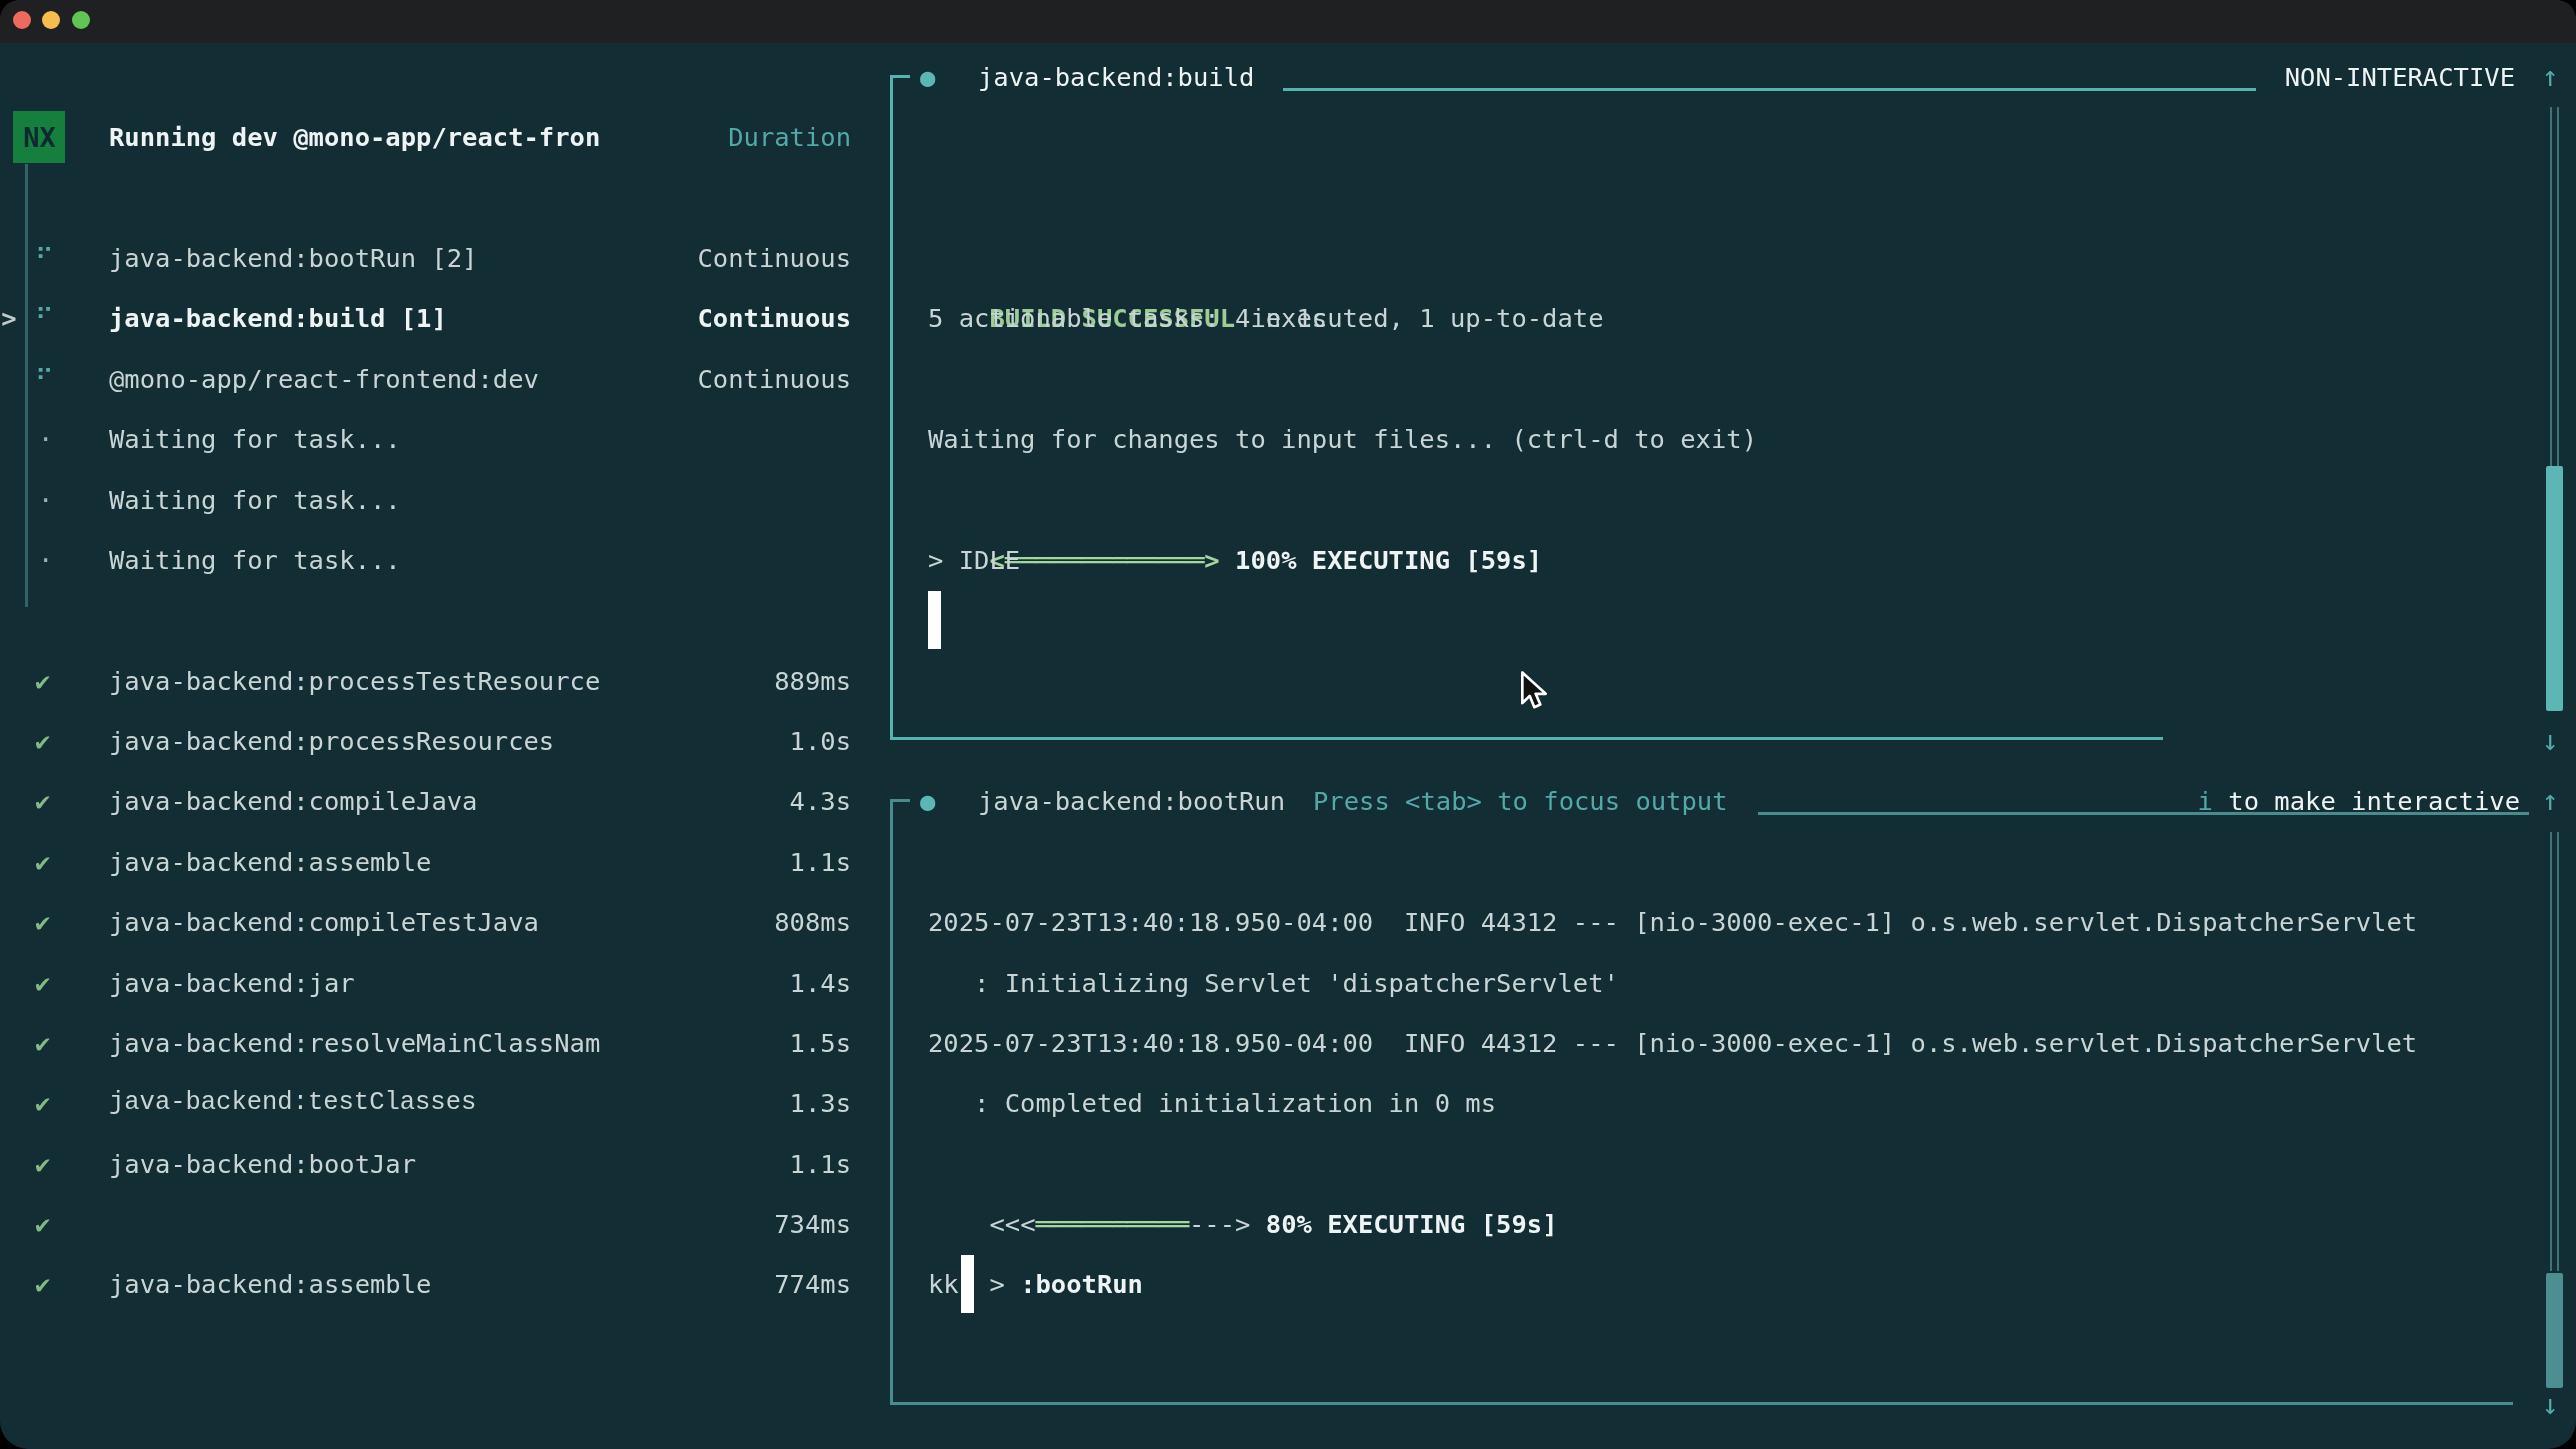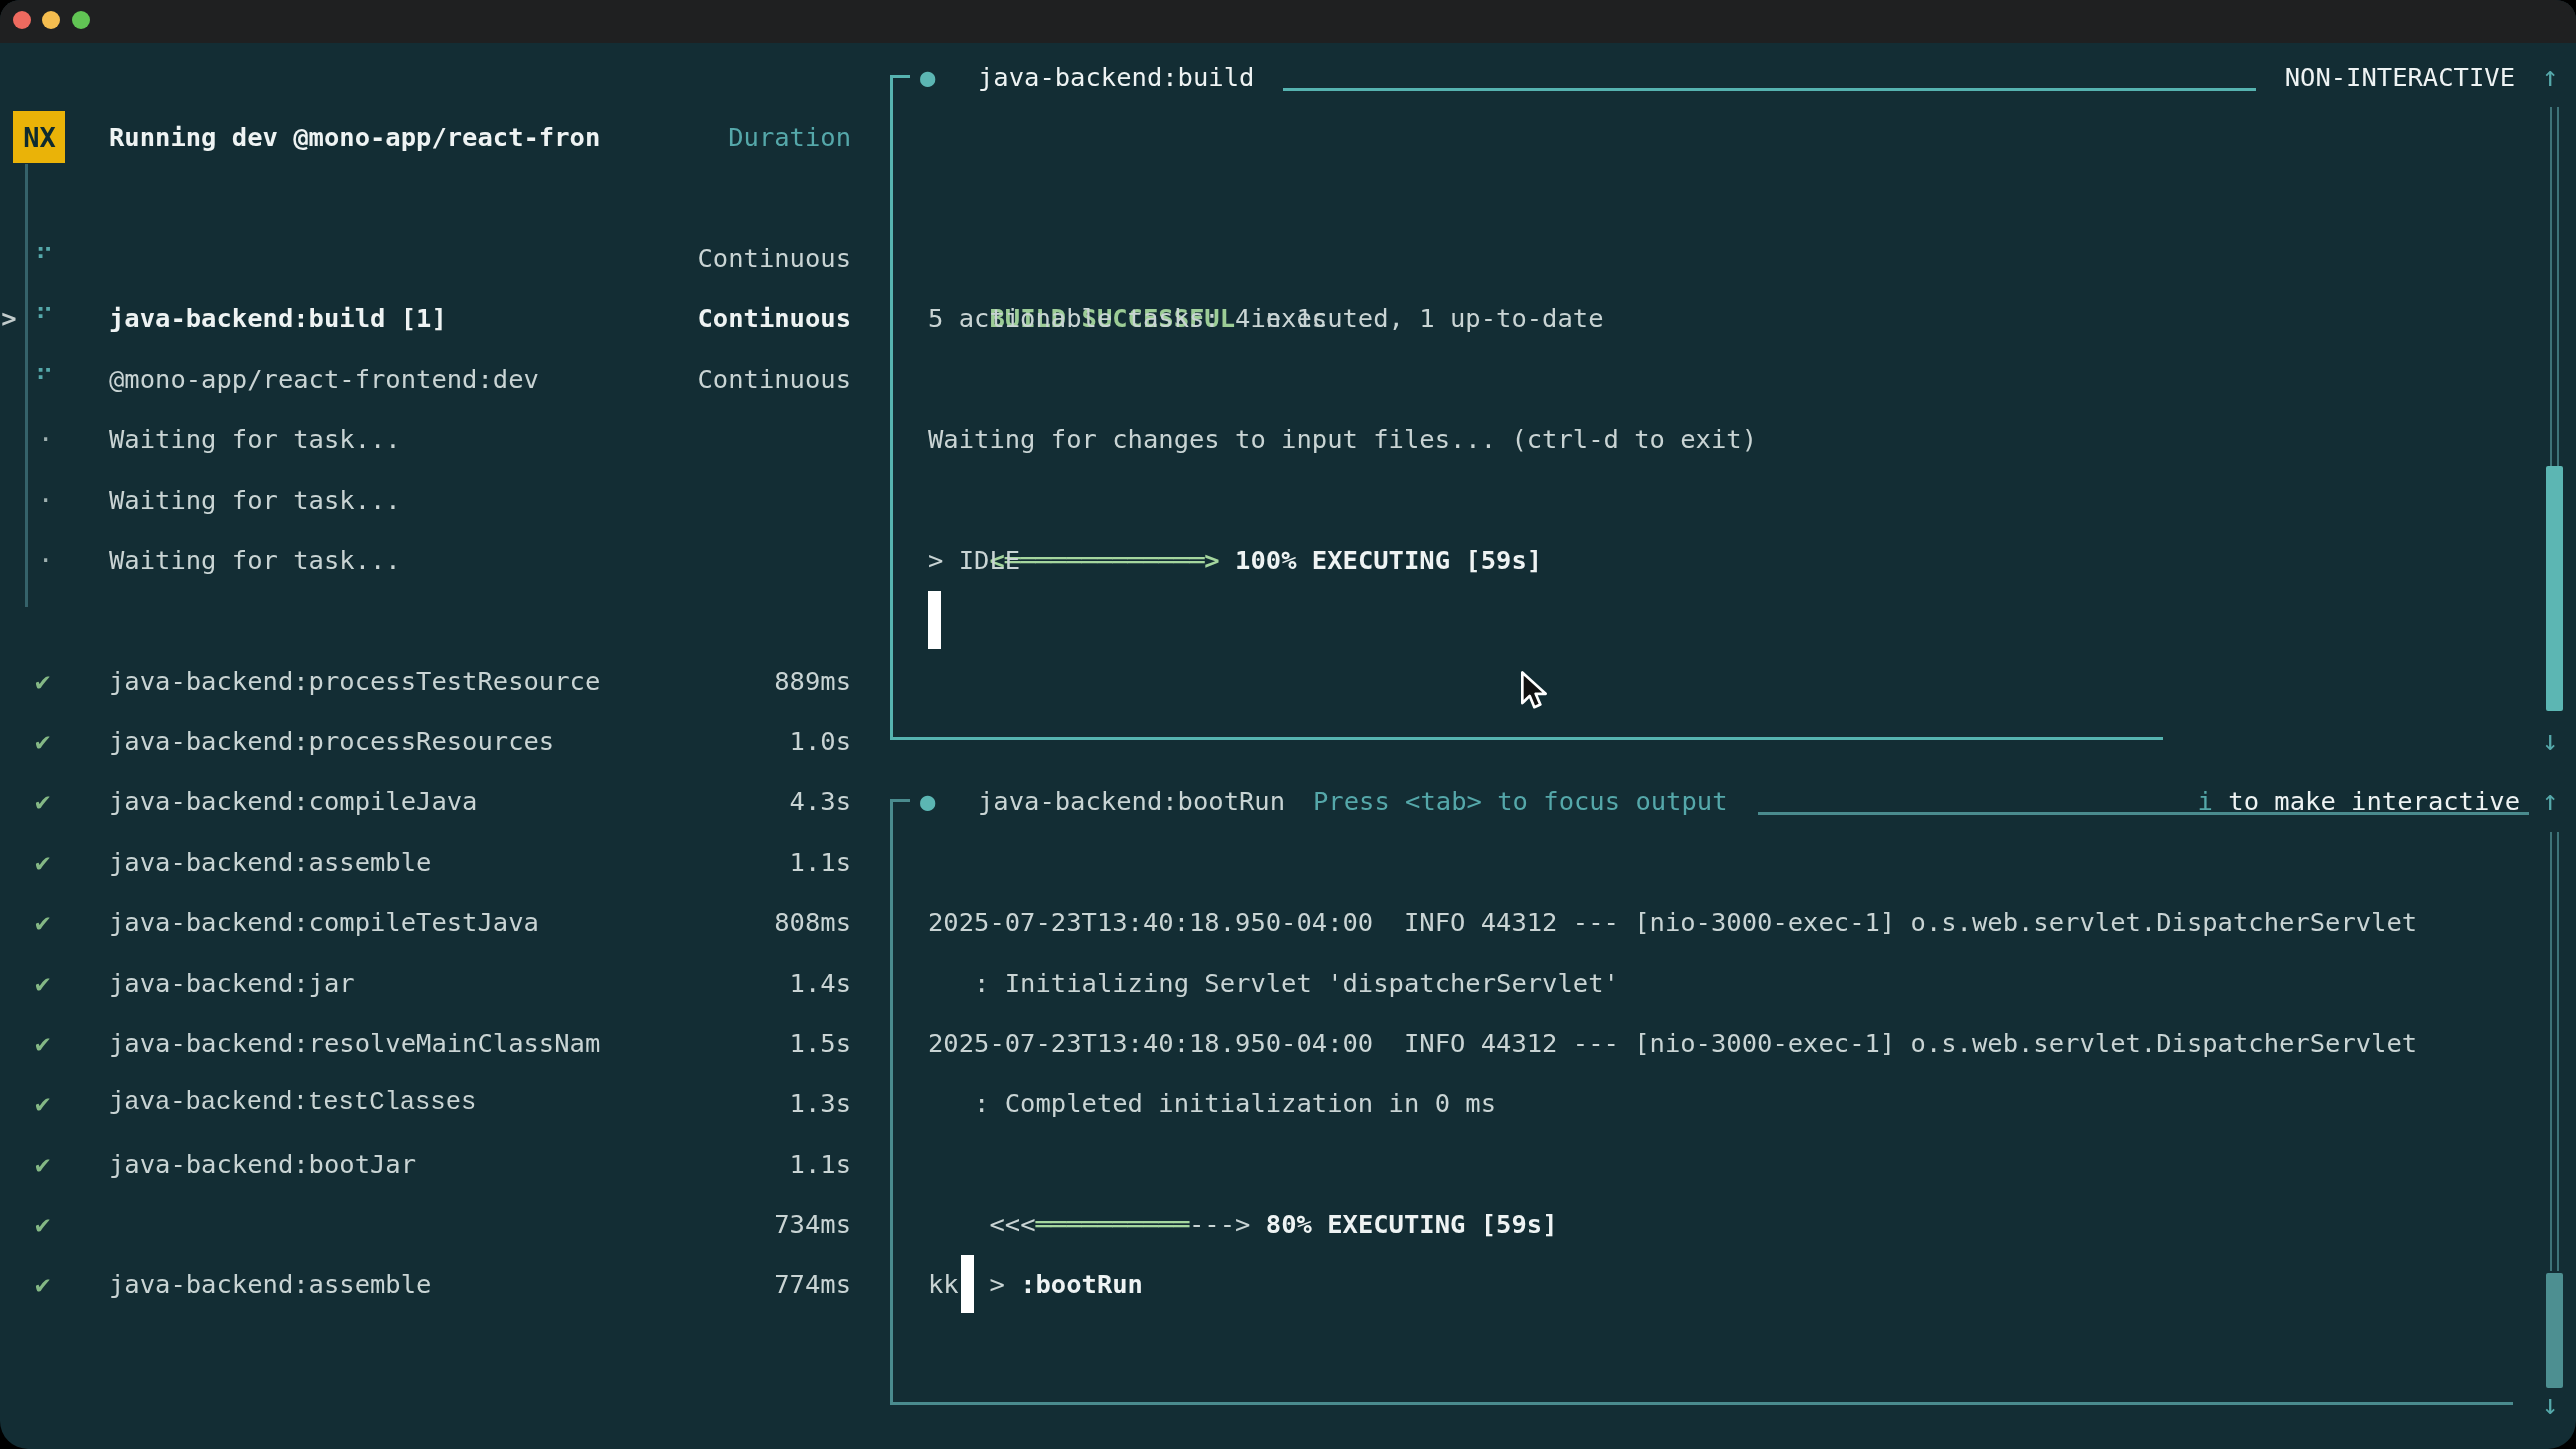--- a/index.html
+++ b/index.html
@@ -17,21 +17,21 @@
   .dim{color:#9fb0b0;}
   .right-anchor{text-align:right;}
   .hline{position:absolute;height:2.7px;}
   .vline{position:absolute;width:2.7px;}
   .focus-line{background:#56b3b0;}
   .dim-line{background:#4a8b8e;}
   .tree-line{background:#35626a;}
   .track{position:absolute;width:2px;background:#3e7378;}
   .thumb{position:absolute;width:17.4px;border-radius:2px;}
   .cursor-block{position:absolute;width:13.4px;height:58px;background:#ffffff;}
-  .logo{position:absolute;left:13.4px;top:111px;width:52px;height:52px;background:#eab308;color:#0e2a30;
+  .logo{position:absolute;left:13.4px;top:111px;width:52px;height:52px;background:#15803d;color:#0e2a30;
         font-family:"DejaVu Sans Mono",monospace;font-size:27px;font-weight:bold;
         display:flex;align-items:center;justify-content:center;}
   .arrowglyph{font-size:28px;}
 </style>
 </head>
 <body>
 
 <div class="window">
 
   <div class="chrome">
@@ -42,20 +42,21 @@
 
   <div class="logo">NX</div>
   <div class="t b bright" style="top:107px;left:109px;">Running dev @mono-app/react-fron</div>
   <div class="t teal right-anchor" style="top:107px;right:1725px;">Duration</div>
 
   <div class="vline tree-line" style="left:25px;top:164px;height:443px;"></div>
 
   <div class="t b" style="top:288px;left:1.3px;color:#c2cccc;">&gt;</div>
 
   <div class="t teal" style="top:228px;left:35px;">⠋</div>
+  <div class="t" style="top:228px;left:109px;">java-backend:bootRun [2]</div>
   <div class="t right-anchor" style="top:228px;right:1725px;">Continuous</div>
 
   <div class="t teal" style="top:288px;left:35px;">⠋</div>
   <div class="t b bright" style="top:288px;left:109px;">java-backend:build [1]</div>
   <div class="t b bright right-anchor" style="top:288px;right:1725px;">Continuous</div>
 
   <div class="t teal" style="top:349px;left:35px;">⠋</div>
   <div class="t" style="top:349px;left:109px;">@mono-app/react-frontend:dev</div>
   <div class="t right-anchor" style="top:349px;right:1725px;">Continuous</div>
 

